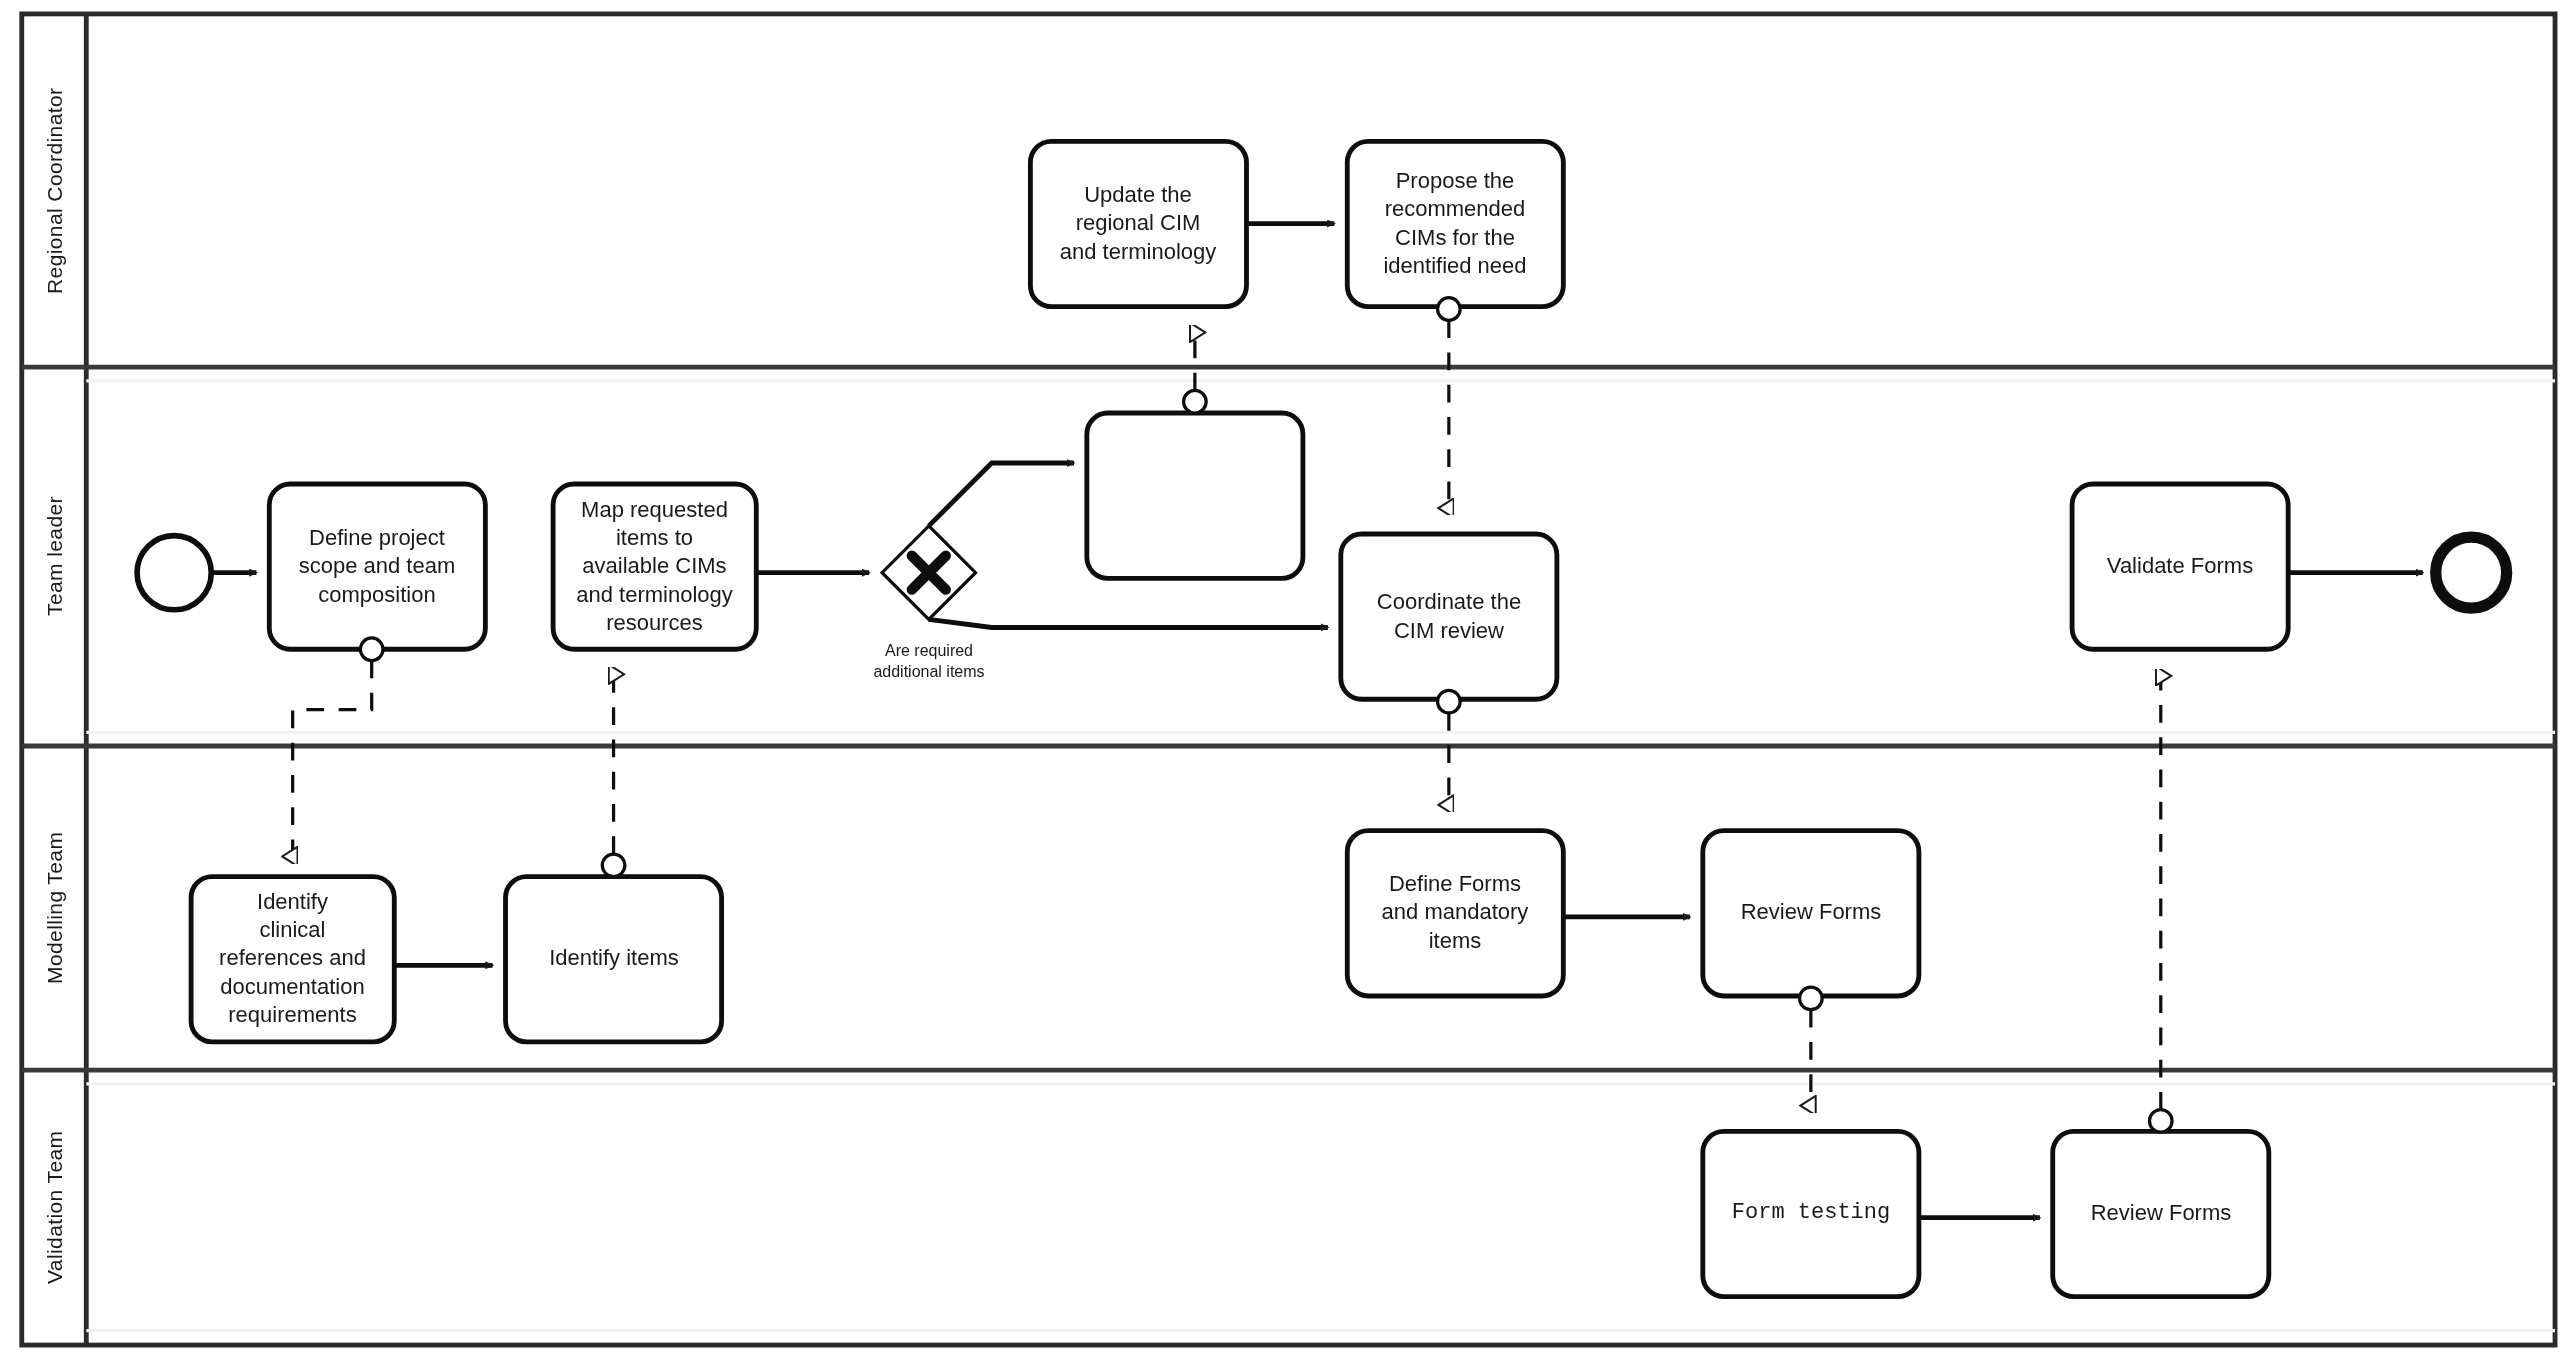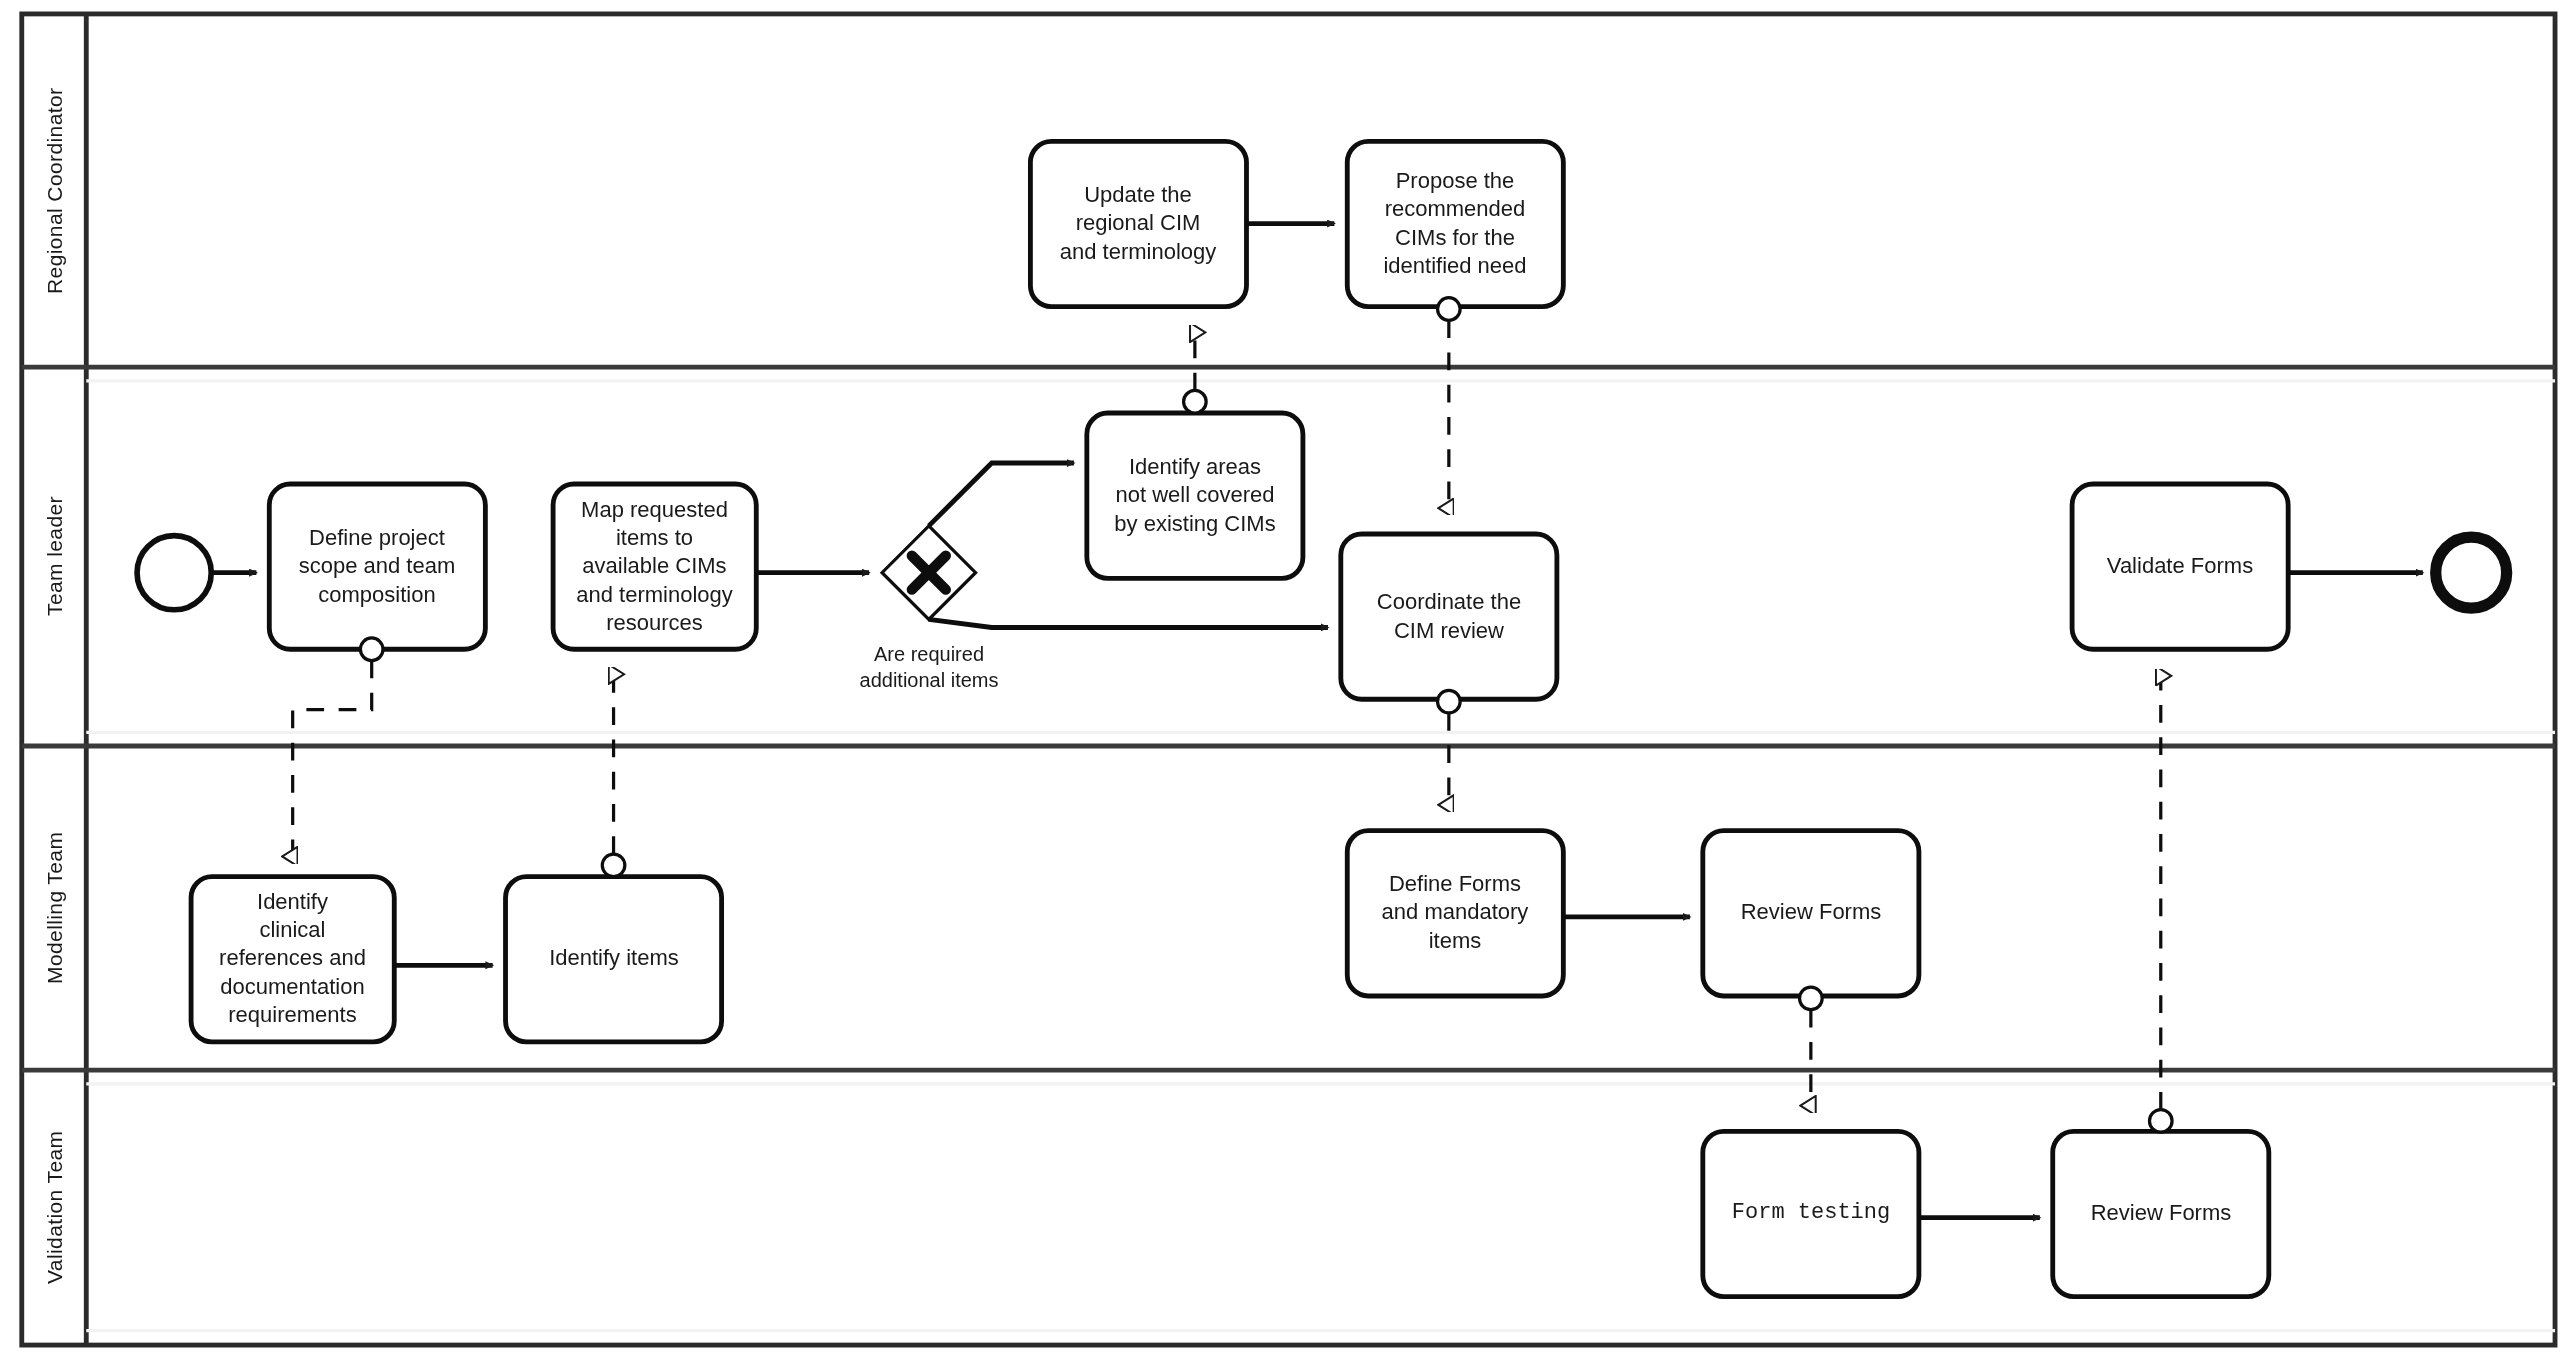--- a/index.html
+++ b/index.html
@@ -22,21 +22,21 @@
     text-align:center;
     font-size:22px;
     line-height:1.28;
     color:#1a1a1a;
     white-space:pre-line;
     pointer-events:none;
   }
   .free-label{
     position:absolute;
     text-align:center;
-    font-size:20px;
+    font-size:16px;
     line-height:1.3;
     color:#1a1a1a;
     white-space:pre-line;
   }
 </style>
 </head>
 <body>
 
 <div id="canvas">
 
@@ -156,23 +156,20 @@
 
   <div class="node-label" style="left:1347px;top:141px;width:216px;height:165px;">Propose the
 recommended
 CIMs for the
 identified need</div>
   <div class="node-label" style="left:553px;top:484px;width:203px;height:165px;">Map requested
 items to
 available CIMs
 and terminology
 resources</div>
-  <div class="node-label" style="left:1087px;top:413px;width:216px;height:165px;">Identify areas
-not well covered
-by existing CIMs</div>
   <div class="node-label" style="left:1341px;top:534px;width:216px;height:165px;text-align:center;">Coordinate the
 CIM review</div>
   <div class="node-label" style="left:191px;top:876px;width:203px;height:165px;">Identify
 clinical
 references and
 documentation
 requirements</div>
 
   <div class="node-label" style="left:2072px;top:484px;width:216px;height:165px;">Validate Forms</div>
   <div class="node-label" style="left:506px;top:876px;width:216px;height:165px;">Identify items</div>

